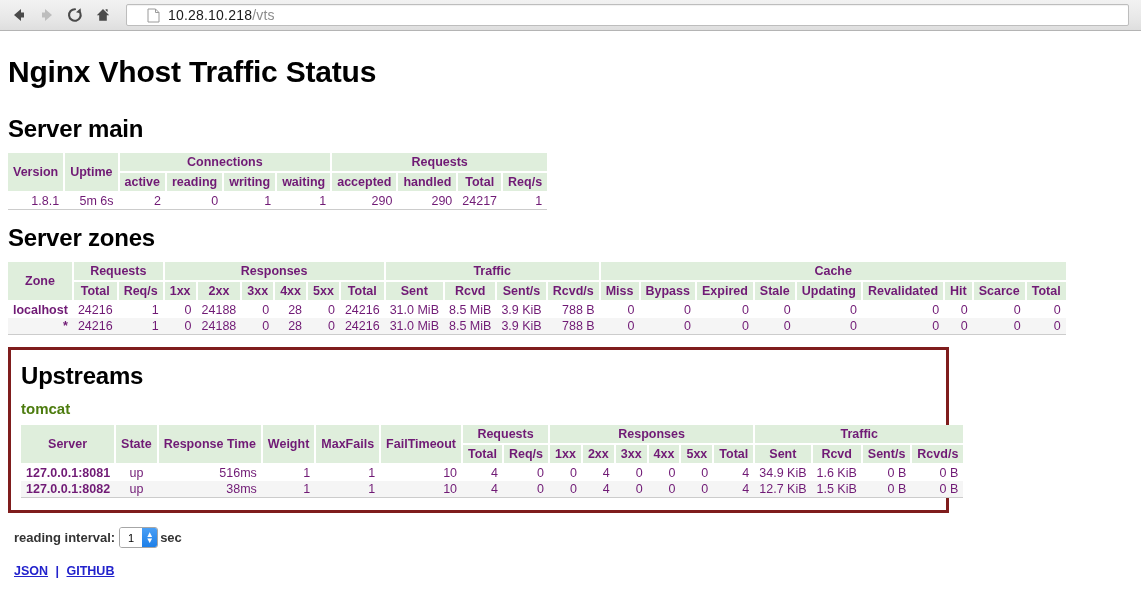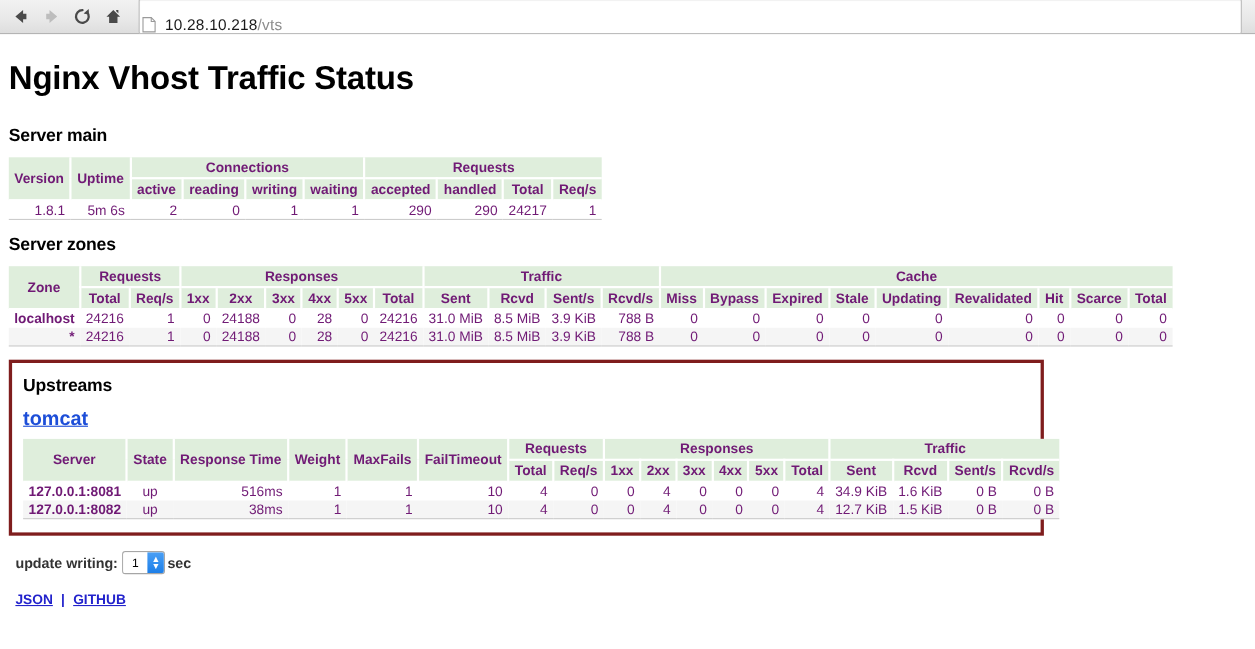--- a/index.html
+++ b/index.html
@@ -29,29 +29,29 @@
     width: 26px;
     height: 26px;
     display: flex;
     align-items: center;
     justify-content: center;
     margin-right: 2px;
   }
   .nav-icon svg { display: block; }
   .url-bar {
     flex: 1;
-    height: 32px;
+    height: 22px;
     margin-left: 8px;
     margin-right: 6px;
     background: #ffffff;
     border: 1px solid #bdbdbd;
     border-radius: 2px;
     display: flex;
-    align-items: flex-end;
-    padding: 0 2px;
+    align-items: center;
+    padding: 0 20px;
     box-sizing: border-box;
     box-shadow: inset 0 1px 1px rgba(0,0,0,0.06);
   }
   .url-doc-icon { margin-right: 8px; display: flex; align-items: center; }
   .url-text {
     font-family: "Liberation Sans", sans-serif;
     font-size: 14px;
     color: #1a1a1a;
     letter-spacing: 0.2px;
   }
@@ -63,32 +63,31 @@
     box-sizing: border-box;
   }
   h1.page-title {
     font-size: 30px;
     font-weight: bold;
     margin: 16px 0 26px 0;
     color: #000;
     letter-spacing: -0.2px;
   }
   h2.section-title {
-    font-size: 16px;
+    font-size: 24px;
     font-weight: bold;
     margin: 14px 0 10px 0;
     color: #000;
     letter-spacing: -0.2px;
   }
   h3.upstream-name {
-    font-size: 18px;
+    font-size: 15px;
     font-weight: bold;
     margin: 10px 0 8px 0;
-    color: #1d4ed8;
-    text-decoration: underline;
+    color: #4d7c0f;
   }
 
   table.vts {
     border-collapse: collapse;
     font-size: 12.5px;
     color: #701a75;
     background: #fff;
     border-bottom: 1px solid #cccccc;
   }
   table.vts th {
@@ -416,21 +415,21 @@
             <td>12.7 KiB</td>
             <td>1.5 KiB</td>
             <td>0 B</td>
             <td>0 B</td>
           </tr>
         </tbody>
     </table>
   </div>
 
   <div class="update-row">
-    <span class="update-label">update writing:</span>
+    <span class="update-label">reading interval:</span>
     <span class="spin-wrap">
       <span class="spin-value">1</span>
       <span class="spin-btns">
         <span>▲</span>
         <span>▼</span>
       </span>
     </span>
     <span class="update-sec">sec</span>
   </div>
 

